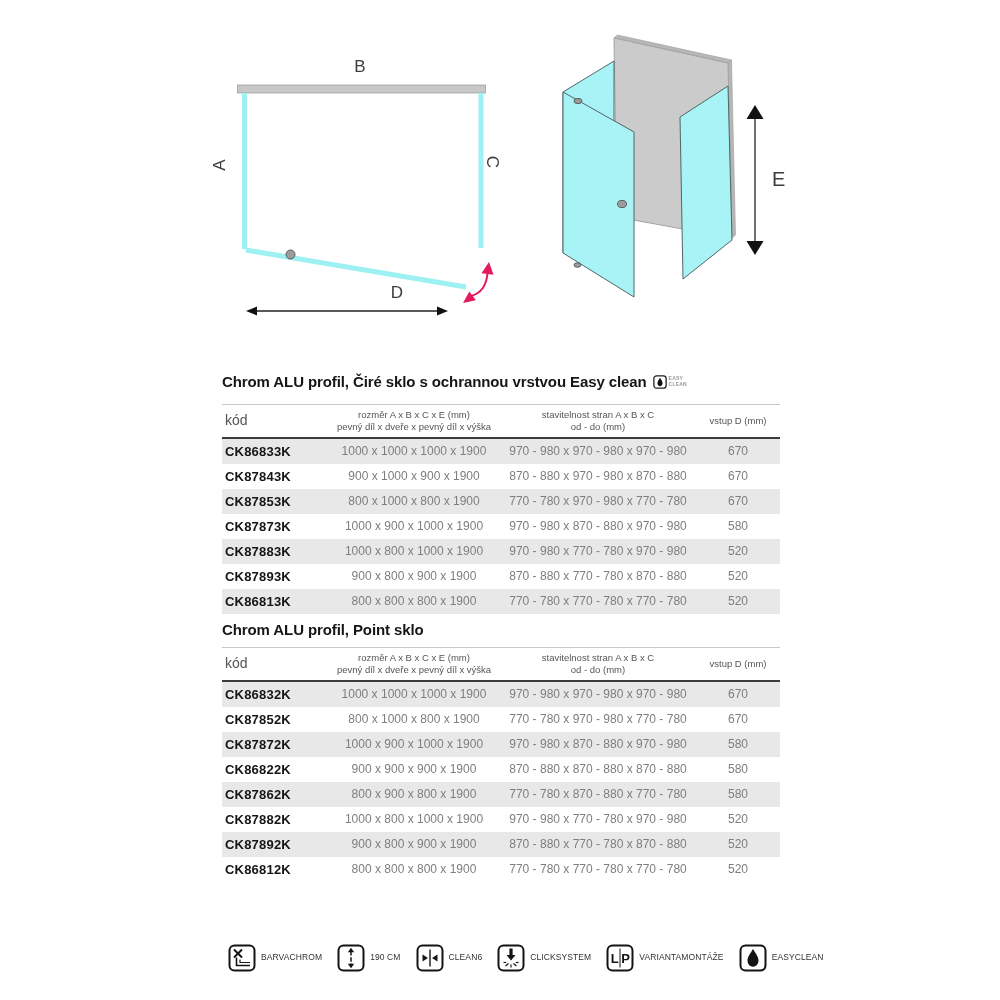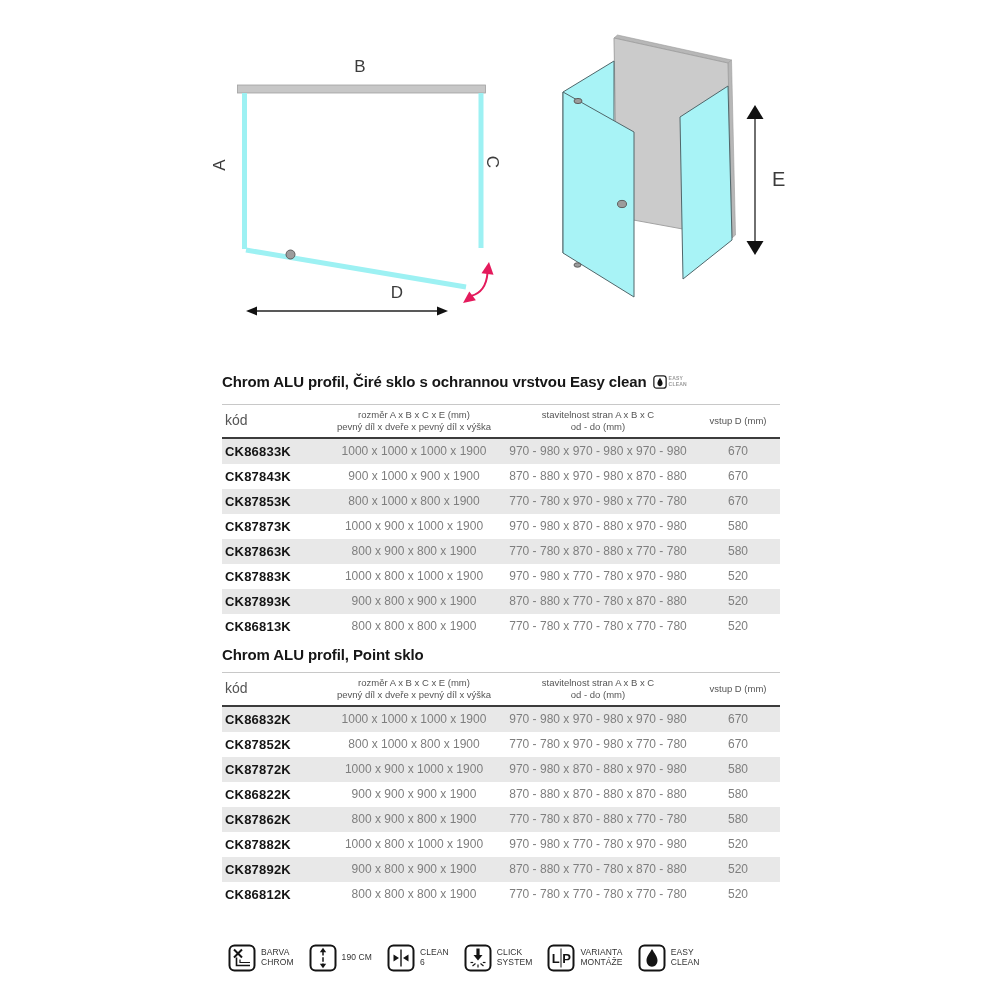--- a/index.html
+++ b/index.html
@@ -34,21 +34,21 @@
   table.t2{margin-top:8px;}
   thead tr{border-top:1px solid #c8c8c8;border-bottom:2px solid #3c3c3c;}
   th{font-weight:normal;color:#555;font-size:9.5px;line-height:1.25;padding:4px 0;text-align:center;vertical-align:middle;}
   th.col-kod{text-align:left;padding-left:3px;font-size:14px;}
   tbody td{height:25px;font-size:12px;color:#7e7e7e;text-align:center;padding:0;white-space:nowrap;}
   tbody td:first-child{text-align:left;padding-left:3px;font-weight:bold;color:#151515;font-size:13px;letter-spacing:.2px;}
   tbody tr:nth-child(odd){background:#e8e8e8;}
   
   .footer{position:absolute;left:228px;top:944px;display:flex;align-items:center;}
   .fitem{display:flex;align-items:center;gap:5px;margin-right:15px;}
-  .fi-label{display:flex;flex-direction:column;justify-content:center;font-size:8.5px;line-height:1.15;color:#333;letter-spacing:.1px;}
+  .fi-label{display:flex;justify-content:center;font-size:8.5px;line-height:1.15;color:#333;letter-spacing:.1px;}
   .icon-box{display:block;}
 </style>
 </head>
 <body>
 
 <svg class="diagram" width="610" height="310" viewBox="0 0 610 310">
 
   <g>
     <text class="diaglabel" x="160" y="52" text-anchor="middle">B</text>
     <rect x="37.5" y="65" width="248" height="8" fill="#c7c7c7" stroke="#a0a0a0" stroke-width="0.8"></rect>
@@ -140,26 +140,20 @@
           <td>770 - 780 x 970 - 980 x 770 - 780</td>
           <td>670</td>
         </tr>
         <tr>
           <td>CK87873K</td>
           <td>1000 x 900 x 1000 x 1900</td>
           <td>970 - 980 x 870 - 880 x 970 - 980</td>
           <td>580</td>
         </tr>
         <tr>
-          <td>CK87863K</td>
-          <td>800 x 900 x 800 x 1900</td>
-          <td>770 - 780 x 870 - 880 x 770 - 780</td>
-          <td>580</td>
-        </tr>
-        <tr>
           <td>CK87883K</td>
           <td>1000 x 800 x 1000 x 1900</td>
           <td>970 - 980 x 770 - 780 x 970 - 980</td>
           <td>520</td>
         </tr>
         <tr>
           <td>CK87893K</td>
           <td>900 x 800 x 900 x 1900</td>
           <td>870 - 880 x 770 - 780 x 870 - 880</td>
           <td>520</td>

